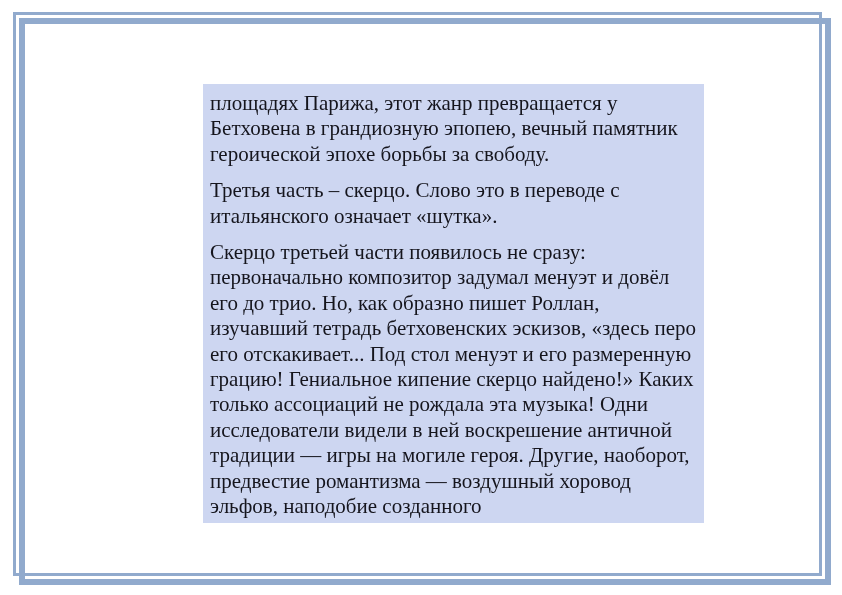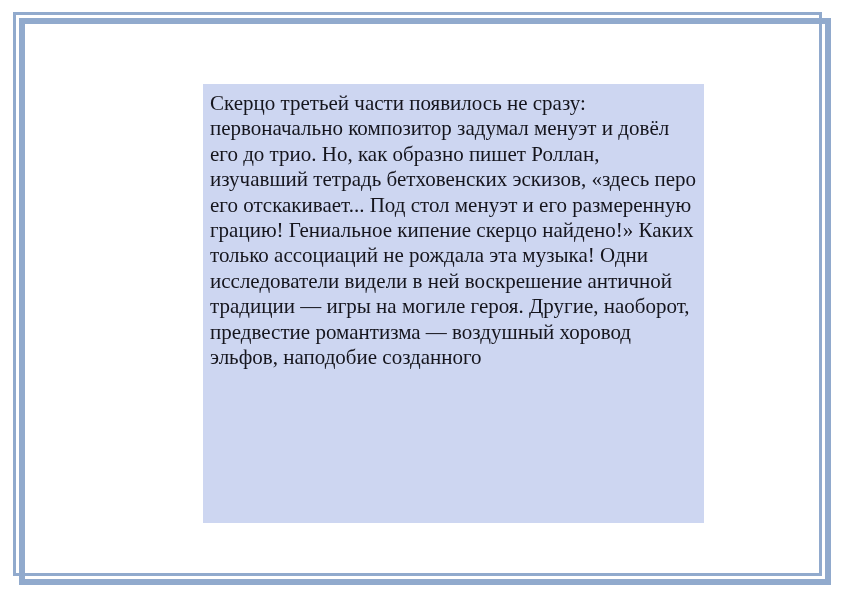--- a/index.html
+++ b/index.html
@@ -57,16 +57,18 @@
 </head>
 <body>
 
 <div class="slide">
 
   <div class="frame frame-thin"></div>
 
   <div class="frame frame-thick"></div>
 
   <div class="textbox">
+    <p>площадях Парижа, этот жанр превращается у Бетховена в грандиозную эпопею, вечный памятник героической эпохе борьбы за свободу.</p>
+    <p>Третья часть – скерцо. Слово это в переводе с итальянского означает «шутка».</p>
     <p>Скерцо третьей части появилось не сразу: первоначально композитор задумал менуэт и довёл его до трио. Но, как образно пишет Роллан, изучавший тетрадь бетховенских эскизов, «здесь перо его отскакивает... Под стол менуэт и его размеренную грацию! Гениальное кипение скерцо найдено!» Каких только ассоциаций не рождала эта музыка! Одни исследователи видели в ней воскрешение античной традиции — игры на могиле героя. Другие, наоборот, предвестие романтизма — воздушный хоровод эльфов, наподобие созданного</p>
   </div>
 
 </div>
 
 </body></html>

